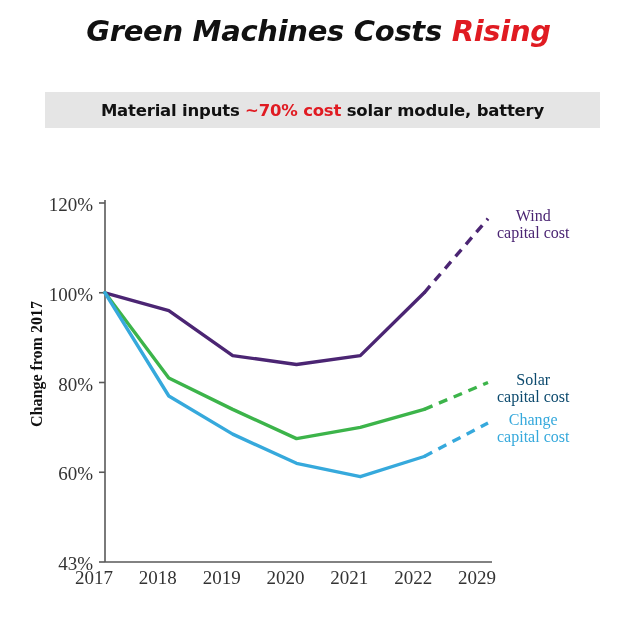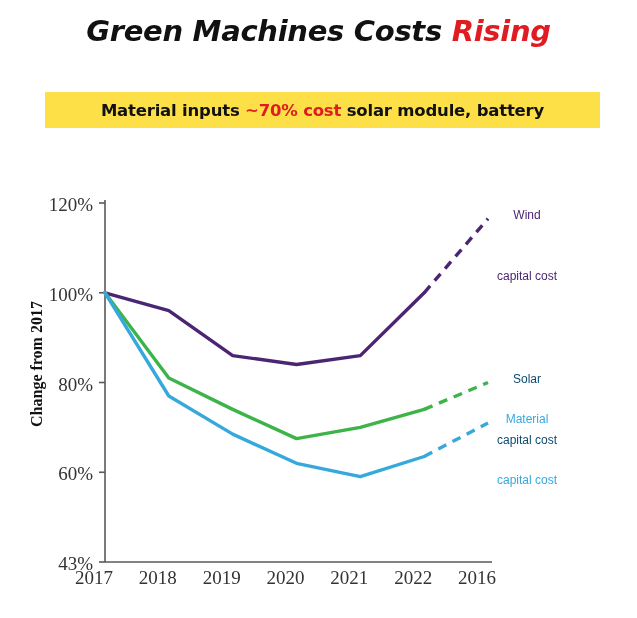--- a/index.html
+++ b/index.html
@@ -41,21 +41,21 @@
     color: #E01B22;
   }
 
   
   #highlight-banner {
     position: absolute;
     left: 45px;
     top: 92px;
     width: 555px;
     height: 36px;
-    background: #fde047;
+    background: #e5e5e5;
     display: flex;
     align-items: center;
     justify-content: center;
   }
   #highlight-banner .banner-text {
     font-family: "DejaVu Sans", sans-serif;
     font-weight: bold;
     font-size: 16.5px;
     color: #111111;
     white-space: nowrap;
@@ -105,28 +105,28 @@
     text-align: center;
     font-family: "Liberation Serif", serif;
     font-weight: bold;
     font-size: 16px;
     color: #111111;
     white-space: nowrap;
   }
 
   .series-label {
     position: absolute;
-    font-family: Liberation Sans, sans-serif;
-    font-size: 12px;
+    font-family: Liberation Serif, serif;
+    font-size: 16px;
     line-height: 17px;
     text-align: center;
     white-space: nowrap;
   }
   .series-label .l1 { display: block; }
-  .series-label .l2 { display: block; margin-top: 44px; }
+  .series-label .l2 { display: block; }
 </style>
 </head>
 <body>
 
 <div id="chart-page">
 
   <div id="title-block">
     <span>Green Machines Costs </span><span class="accent">Rising</span>
   </div>
 
@@ -167,31 +167,31 @@
         <div class="axis-tick-label ytick-label" style="left: 37px; top: 463.25px;">60%</div>
         <div class="axis-tick-label ytick-label" style="left: 37px; top: 553px;">43%</div>
       </div>
     <div id="xtick-labels">
         <div class="axis-tick-label xtick-label" style="left: 75px; top: 567px;">2017</div>
         <div class="axis-tick-label xtick-label" style="left: 138.833px; top: 567px;">2018</div>
         <div class="axis-tick-label xtick-label" style="left: 202.667px; top: 567px;">2019</div>
         <div class="axis-tick-label xtick-label" style="left: 266.5px; top: 567px;">2020</div>
         <div class="axis-tick-label xtick-label" style="left: 330.333px; top: 567px;">2021</div>
         <div class="axis-tick-label xtick-label" style="left: 394.167px; top: 567px;">2022</div>
-        <div class="axis-tick-label xtick-label" style="left: 458px; top: 567px;">2016</div>
+        <div class="axis-tick-label xtick-label" style="left: 458px; top: 567px;">2029</div>
       </div>
     <div id="series-labels">
         <div class="series-label" style="color: rgb(75, 37, 115); left: 497px; top: 206.706px;">
           <span class="l1">Wind</span>
           <span class="l2">capital cost</span>
         </div>
         <div class="series-label" style="color: #0c4a6e; left: 497px; top: 370.5px;">
           <span class="l1">Solar</span>
           <span class="l2">capital cost</span>
         </div>
         <div class="series-label" style="color: rgb(54, 169, 220); left: 497px; top: 410.887px;">
-          <span class="l1">Material</span>
+          <span class="l1">Change</span>
           <span class="l2">capital cost</span>
         </div>
       </div>
 
   </div>
 </div>
 
 </body></html>

